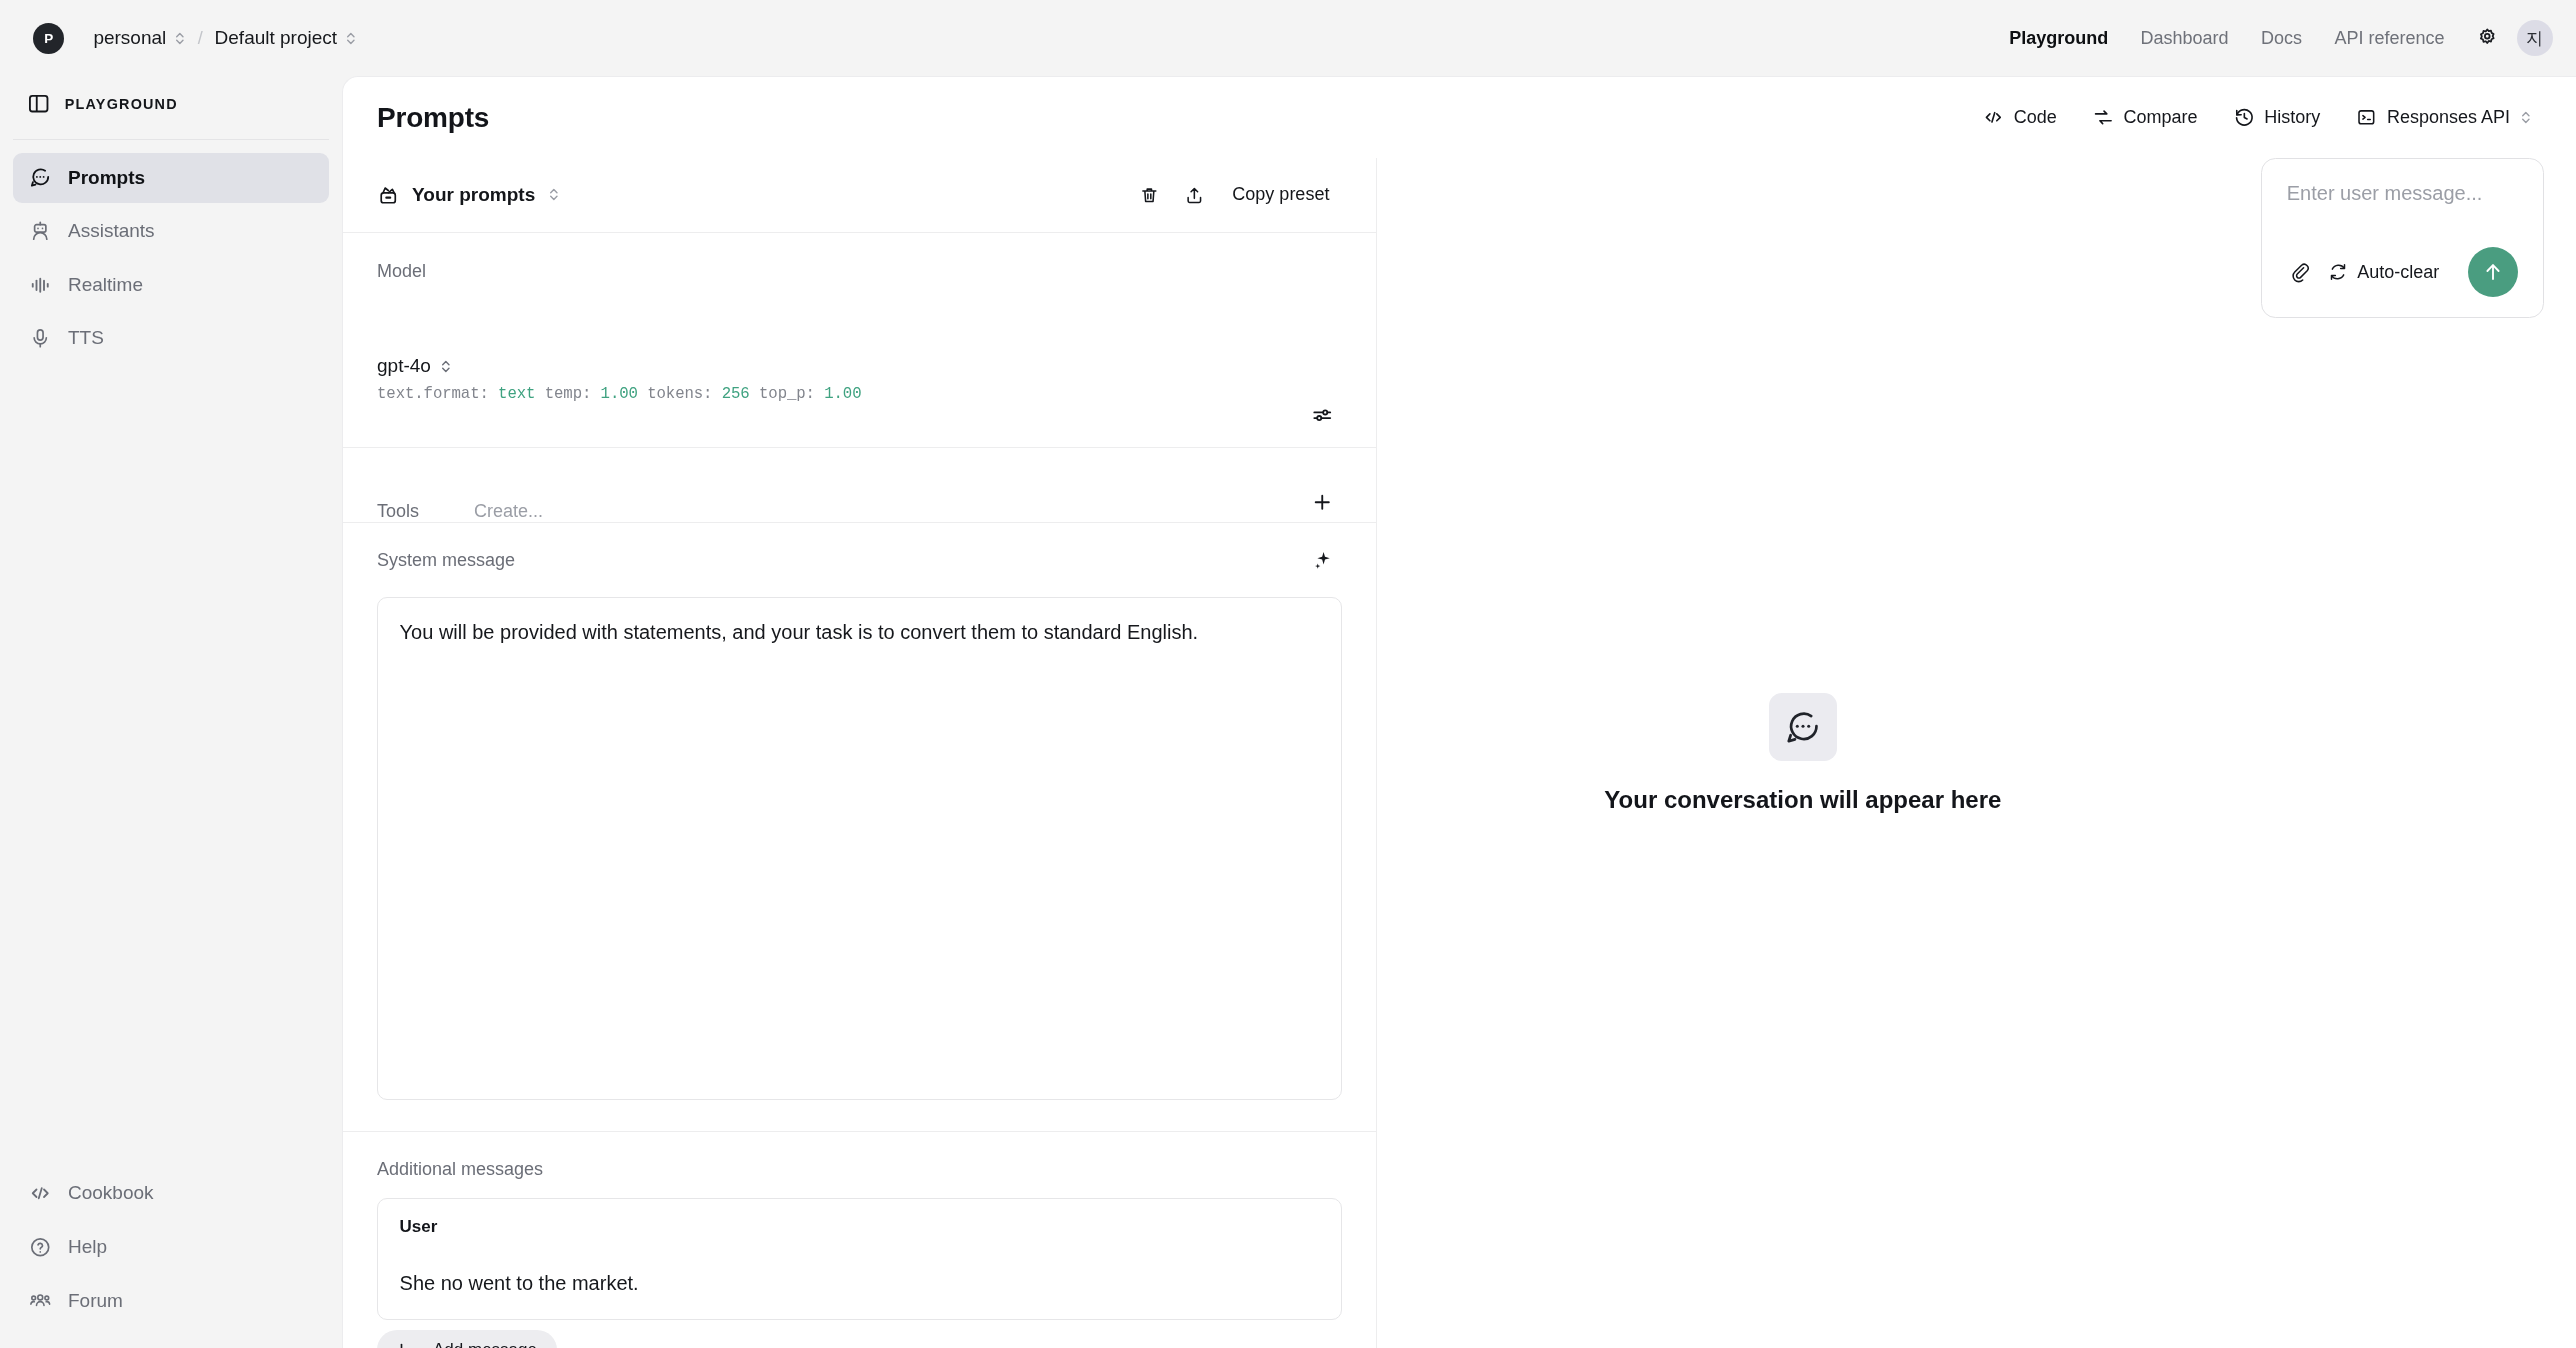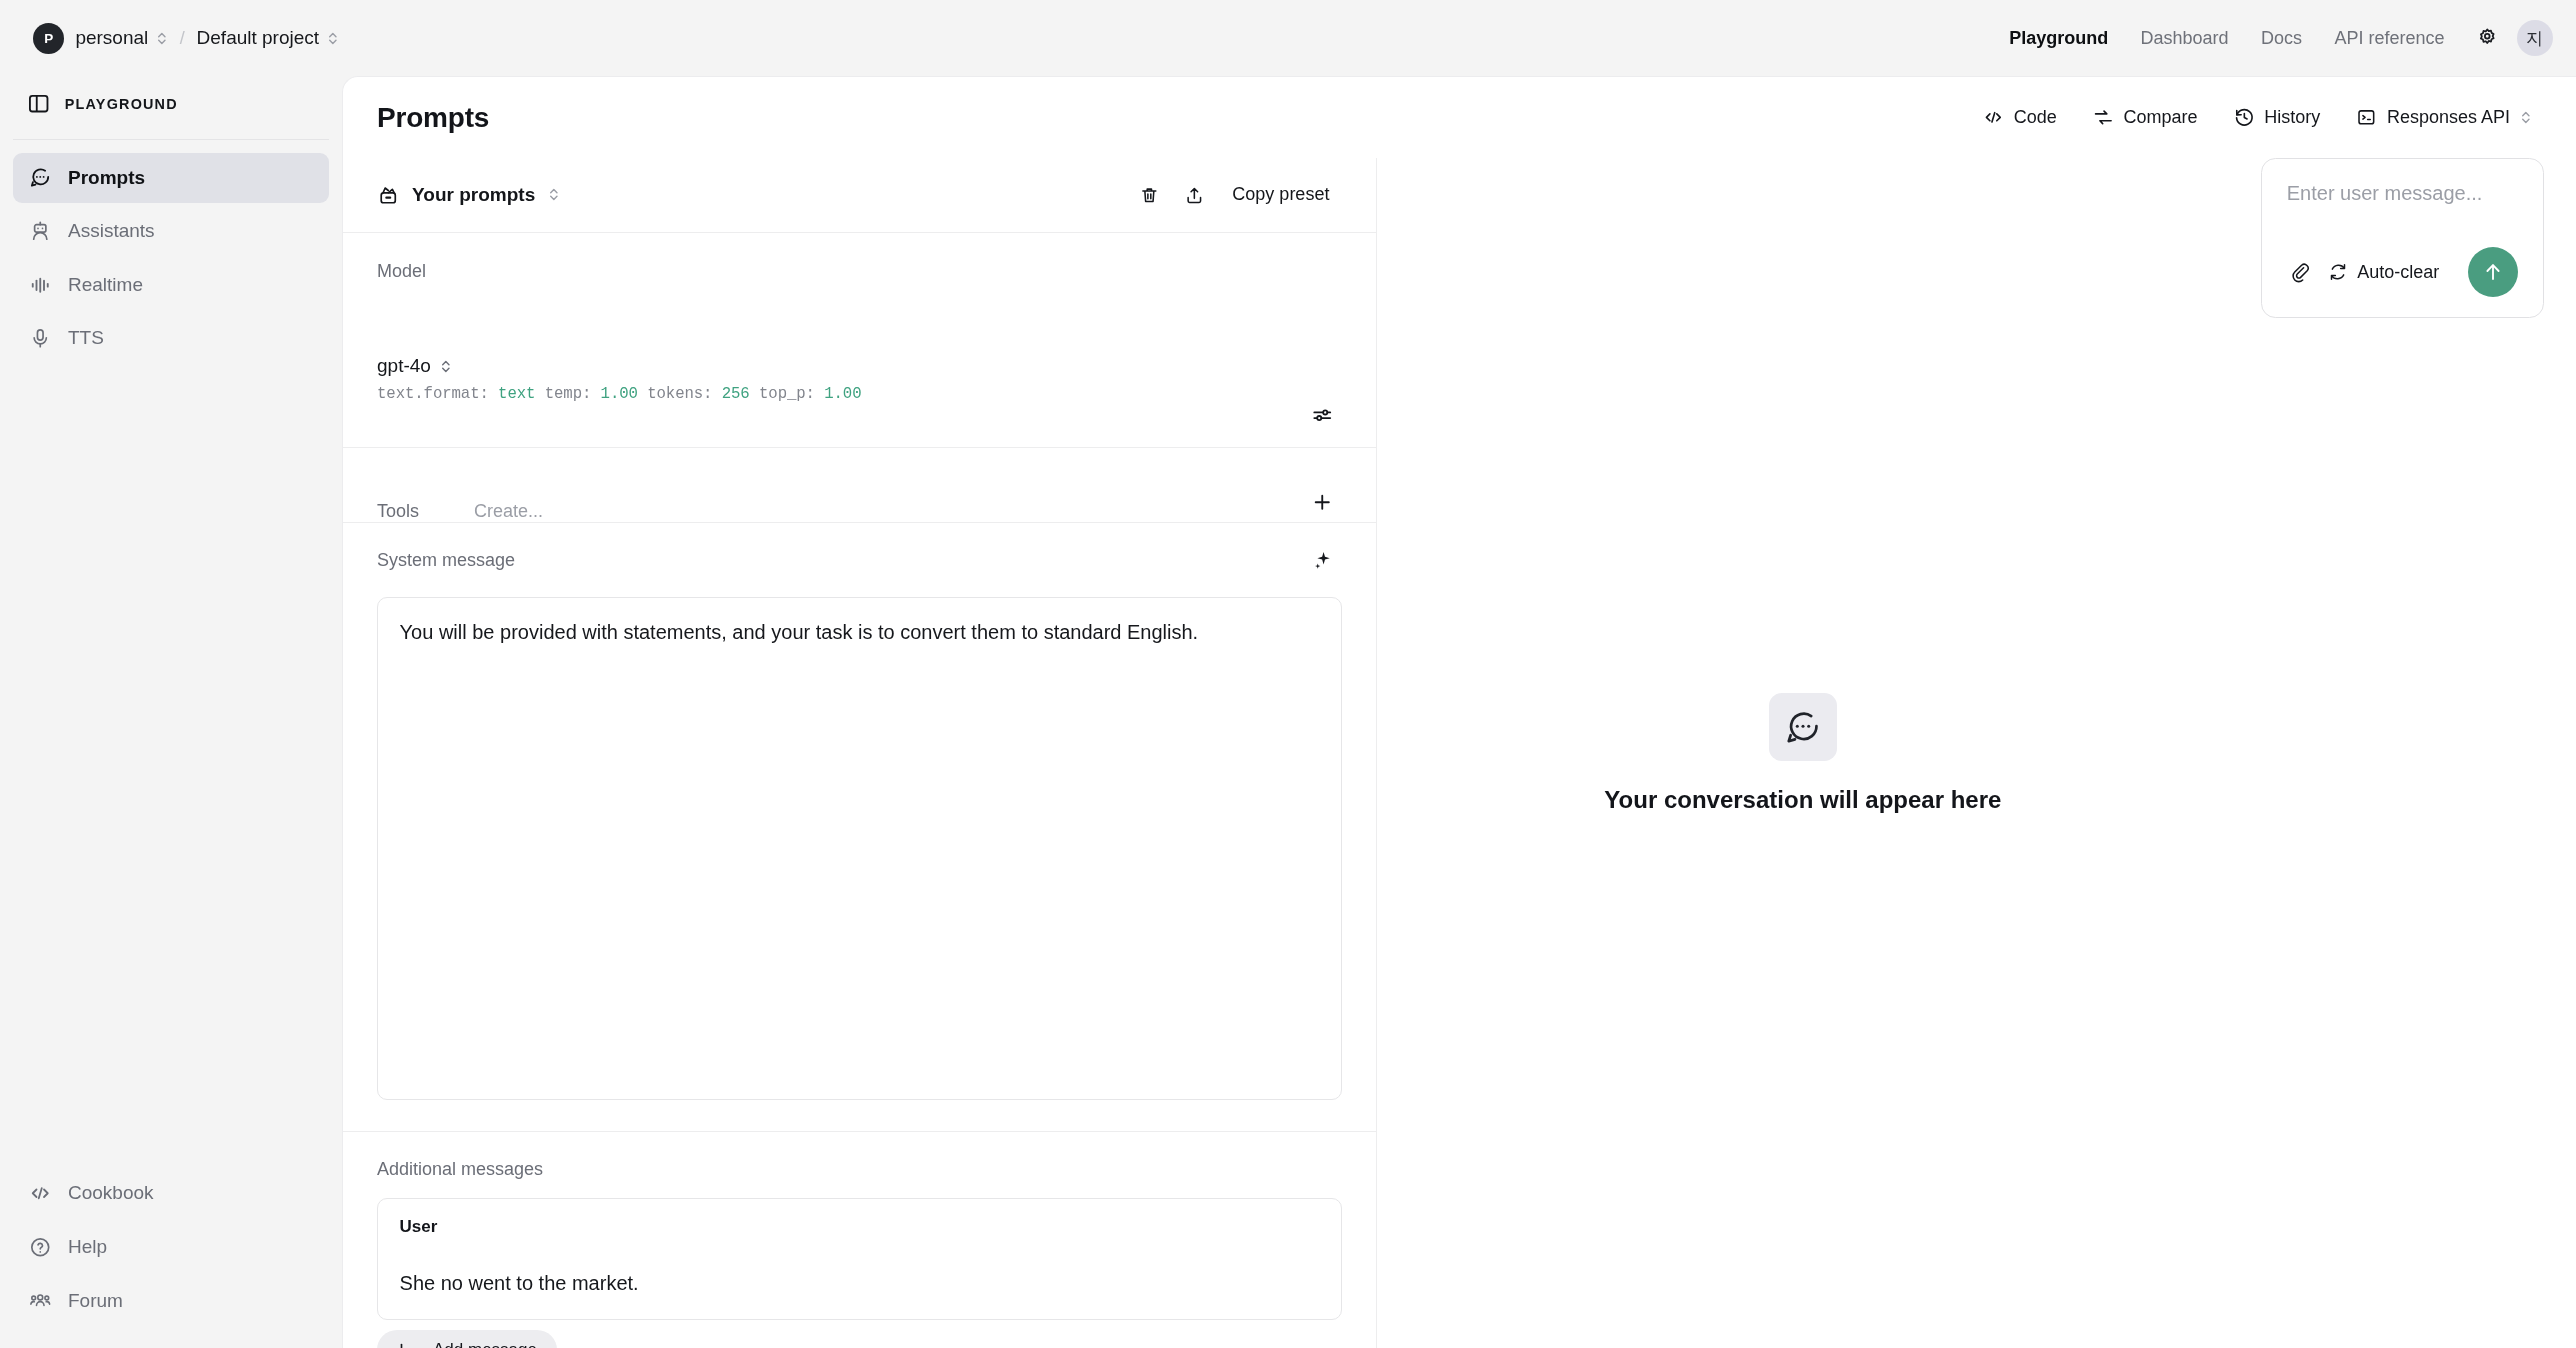--- a/index.html
+++ b/index.html
@@ -197,21 +197,21 @@
   }
   svg { display:block; }
 </style>
 </head>
 <body>
 
 <div class="topbar">
   <div class="tb-left">
     <div class="crumb">
       <span class="org-avatar">P</span>
-      <span style="margin-left:3px">personal</span>
+      <span style="margin-left:21px">personal</span>
       <span>
         <svg width="11.7" height="17" viewBox="0 0 13 19">
             <path d="M3 7.5L6.5 4L10 7.5M3 11.5L6.5 15L10 11.5" fill="none" stroke="#9b9ea6" stroke-width="1.6" stroke-linecap="round" stroke-linejoin="round"></path>
           </svg>
       </span>
     </div>
     <span class="crumb-sep">/</span>
     <div class="crumb">
       <span>Default project</span>
       <span>

